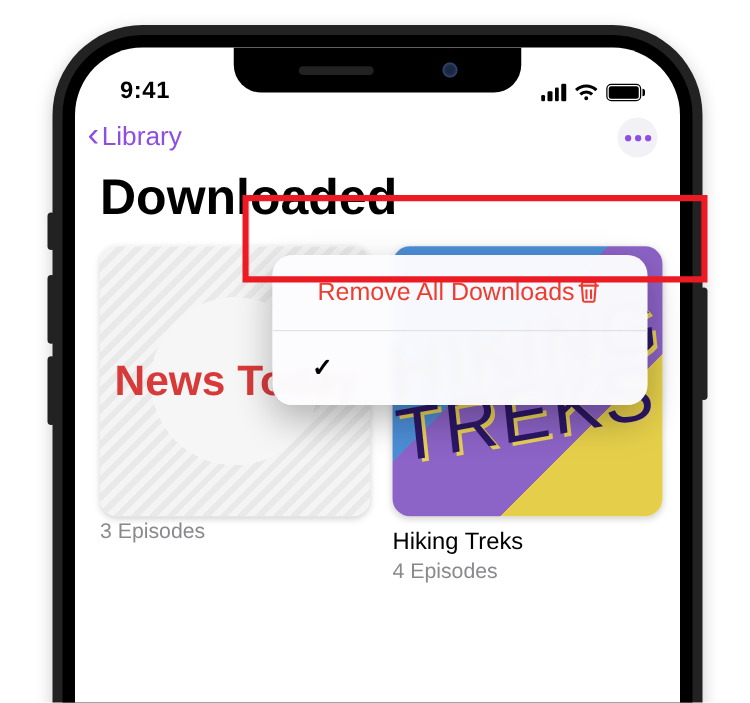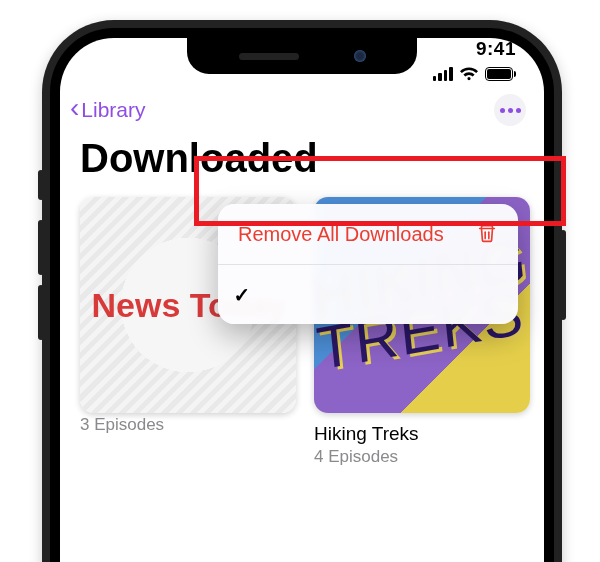--- a/index.html
+++ b/index.html
@@ -51,21 +51,20 @@
   }
   .speaker { width:60px; height:7px; background:#222; border-radius:4px; }
   .camera { width:12px; height:12px; border-radius:50%; background:#1b2740; box-shadow:inset 0 0 3px #4a6ea8;}
   
   .statusbar {
     height:46px;
     display:flex; align-items:flex-end;
     padding:0 28px 0 36px;
     justify-content:space-between;
     font-weight:600;
-    flex-direction:column;
   }
   .time { font-size:19px; letter-spacing:.5px;}
   .indicators { display:flex; align-items:center; gap:6px; padding-bottom:2px;}
   .signal { display:flex; align-items:flex-end; gap:2px; height:14px;}
   .signal span { width:3.5px; background:#000; border-radius:1px;}
   .signal span:nth-child(1){height:5px}.signal span:nth-child(2){height:8px}
   .signal span:nth-child(3){height:11px}.signal span:nth-child(4){height:14px}
   .wifi { font-size:17px; line-height:14px; position:relative; top:1px;}
   .battery { display:flex; align-items:center;}
   .battery-body { width:28px; height:14px; border:1.5px solid #000; border-radius:4px; position:relative;}
@@ -140,21 +139,21 @@
     background:rgba(252,252,254,.97);
     border-radius:16px;
     box-shadow:0 12px 30px rgba(0,0,0,.28);
     overflow:hidden;
     z-index:40;
     backdrop-filter:blur(4px);
   }
   .menuitem {
     height:60px;
     display:flex; align-items:center;
-    padding:0 20px;
+    padding:0 36px;
     font-size:20px;
     color:#000;
     justify-content:space-between;
   }
   .menuitem + .menuitem { border-top:1px solid #e2e2e6;}
   .menuitem.sep { border-top:7px solid #e6e6ea;}
   .menuitem.destructive { color:#ec3d30;}
   .check { width:20px; text-align:center; margin-left:-6px; margin-right:6px; font-weight:700; color:#000;}
   .grplabel { flex:1; }
   .trash svg { display:block;}

